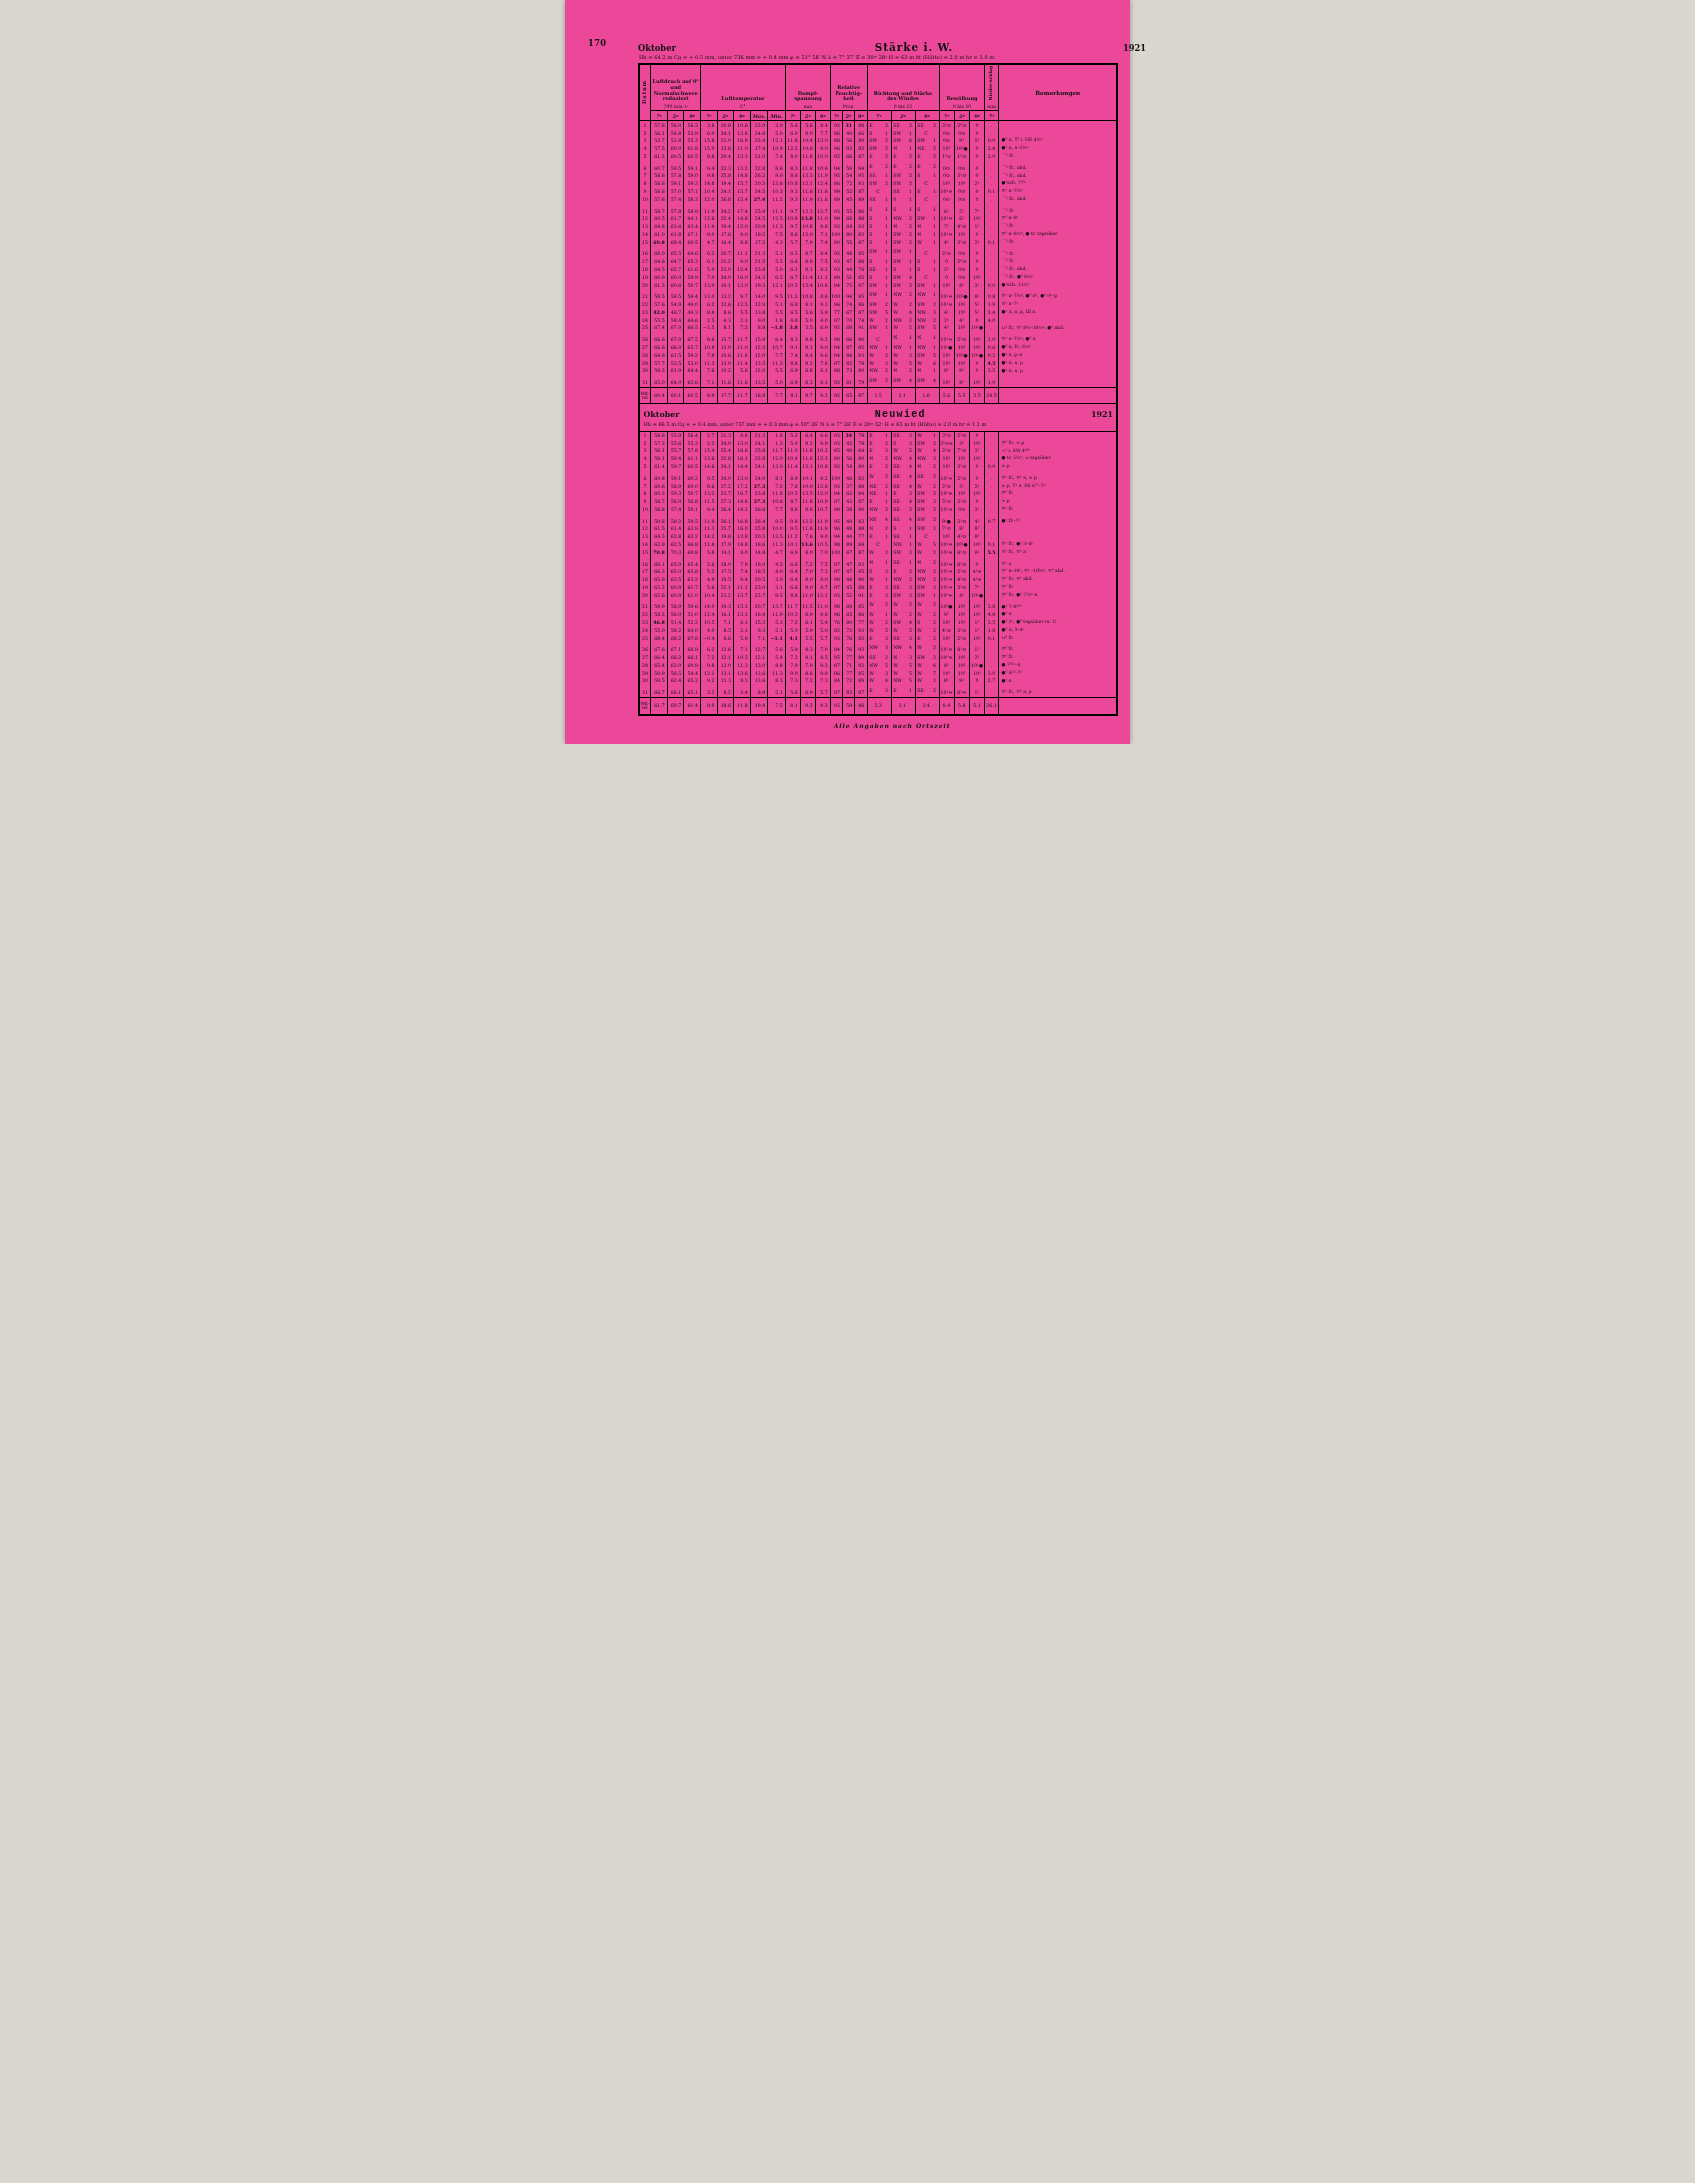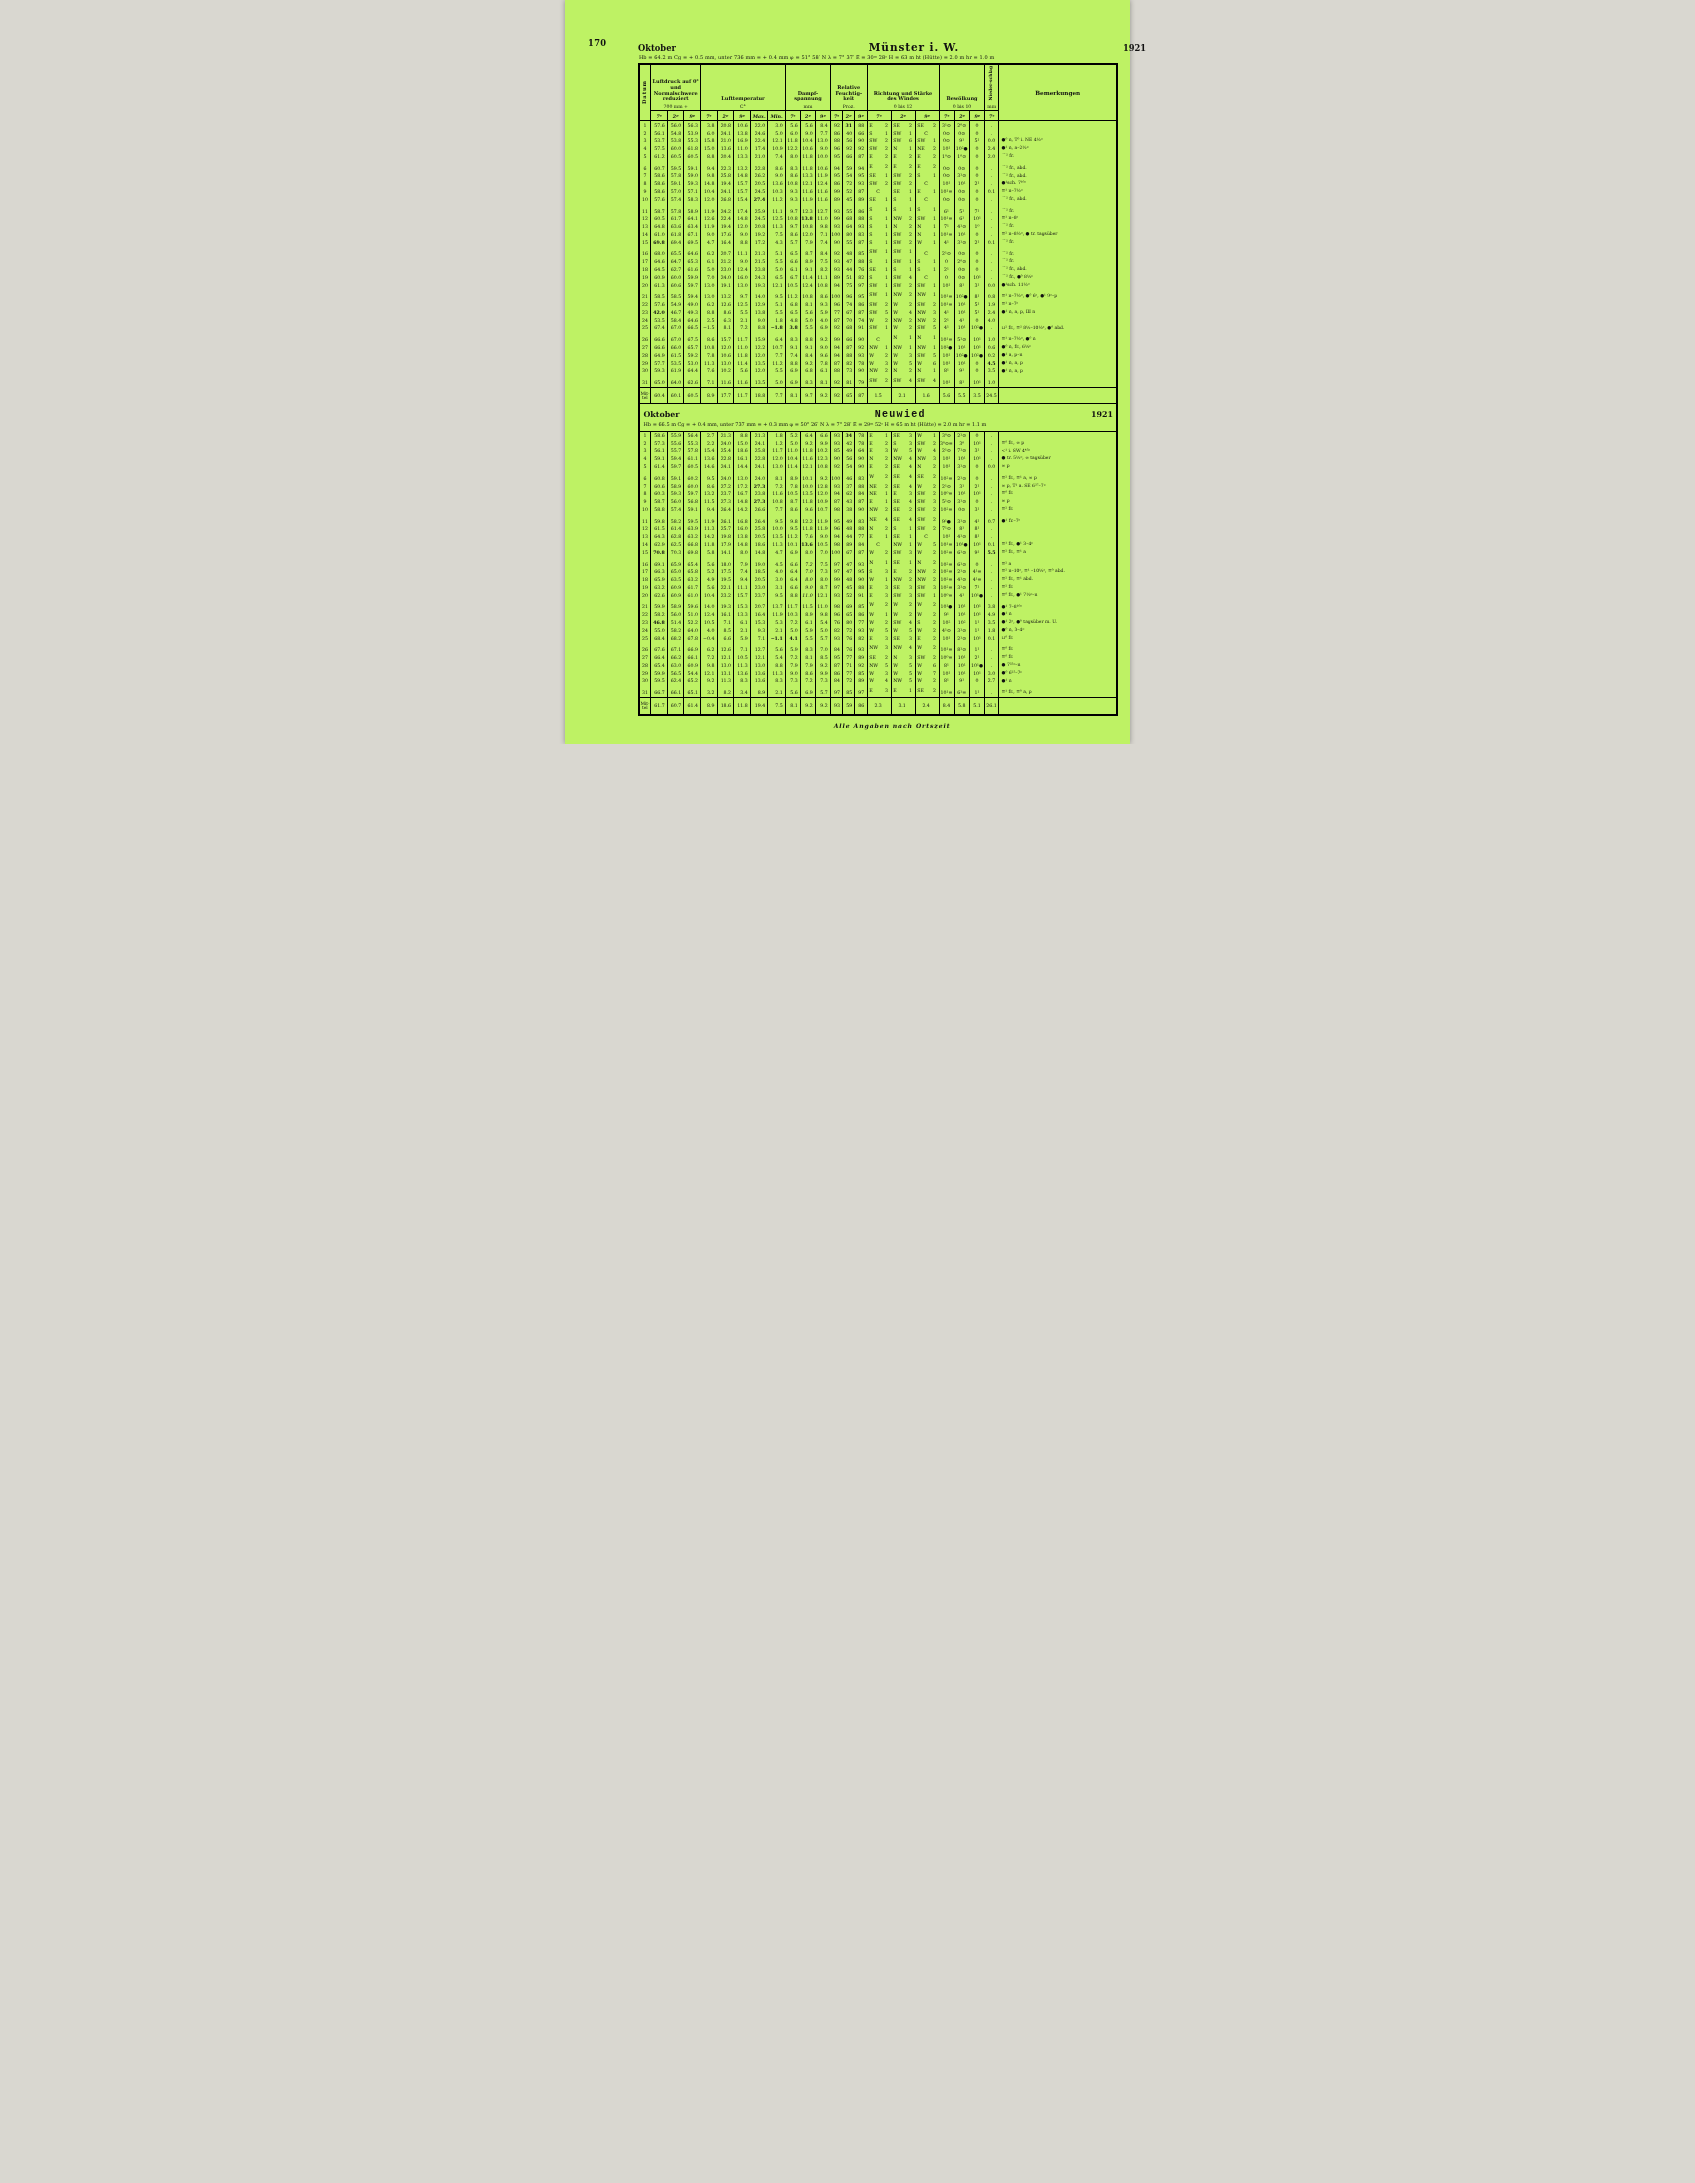--- a/index.html
+++ b/index.html
@@ -1,18 +1,18 @@
 <!DOCTYPE html>
 <html style="font-size:7px"><head>
 <meta charset="utf-8">
 <style>
   html,body{margin:0;padding:0;background:#d9d7d0;}
   .sheet{
     position:relative; width:565px; min-height:744px; margin:0 auto;
-    background:#bef264; color:#111;
+    background:#ec4899; color:#111;
     font-family:"DejaVu Serif","Liberation Serif",serif;
     box-shadow:0 0 5.2px rgba(0,0,0,.35);
     padding:12.2px 0 13px 0; box-sizing:border-box;
   }
   .page-number{position:absolute;top:38px;left:23px;font-size:8.3px;font-weight:bold;letter-spacing:0.4px;}
   .content{width:508px;margin-left:73px;}
   .title-row{display:flex;align-items:baseline;justify-content:space-between;margin:29px 0 0.9px 0;}
   .title-month{font-size:8.3px;font-weight:bold;width:96px;}
   .title-station{font-size:10.5px;font-weight:bold;letter-spacing:0.9px;text-align:center;flex:1;}
   .title-year{font-size:8.3px;font-weight:bold;width:52px;text-align:right;}
@@ -63,21 +63,21 @@
 </head>
 <body>
 
 <div class="sheet">
   <div class="page-number">170</div>
 
   <div class="content">
 
     <div class="title-row">
       <span class="title-month">Oktober</span>
-      <span class="title-station">Münster i. W.</span>
+      <span class="title-station">Stärke i. W.</span>
       <span class="title-year">1921</span>
     </div>
     <div class="constants">Hb = 64.2 m Cg = + 0.5 mm, unter 736 mm = + 0.4 mm φ = 51° 58′ N λ = 7° 37′ E = 30ᵐ 28ˢ H = 63 m ht (Hütte) = 2.0 m hr = 1.0 m</div>
 
     <table class="obs">
       <colgroup>
         <col class="w-d">
           <col class="w-n">
           <col class="w-n">
           <col class="w-n">

